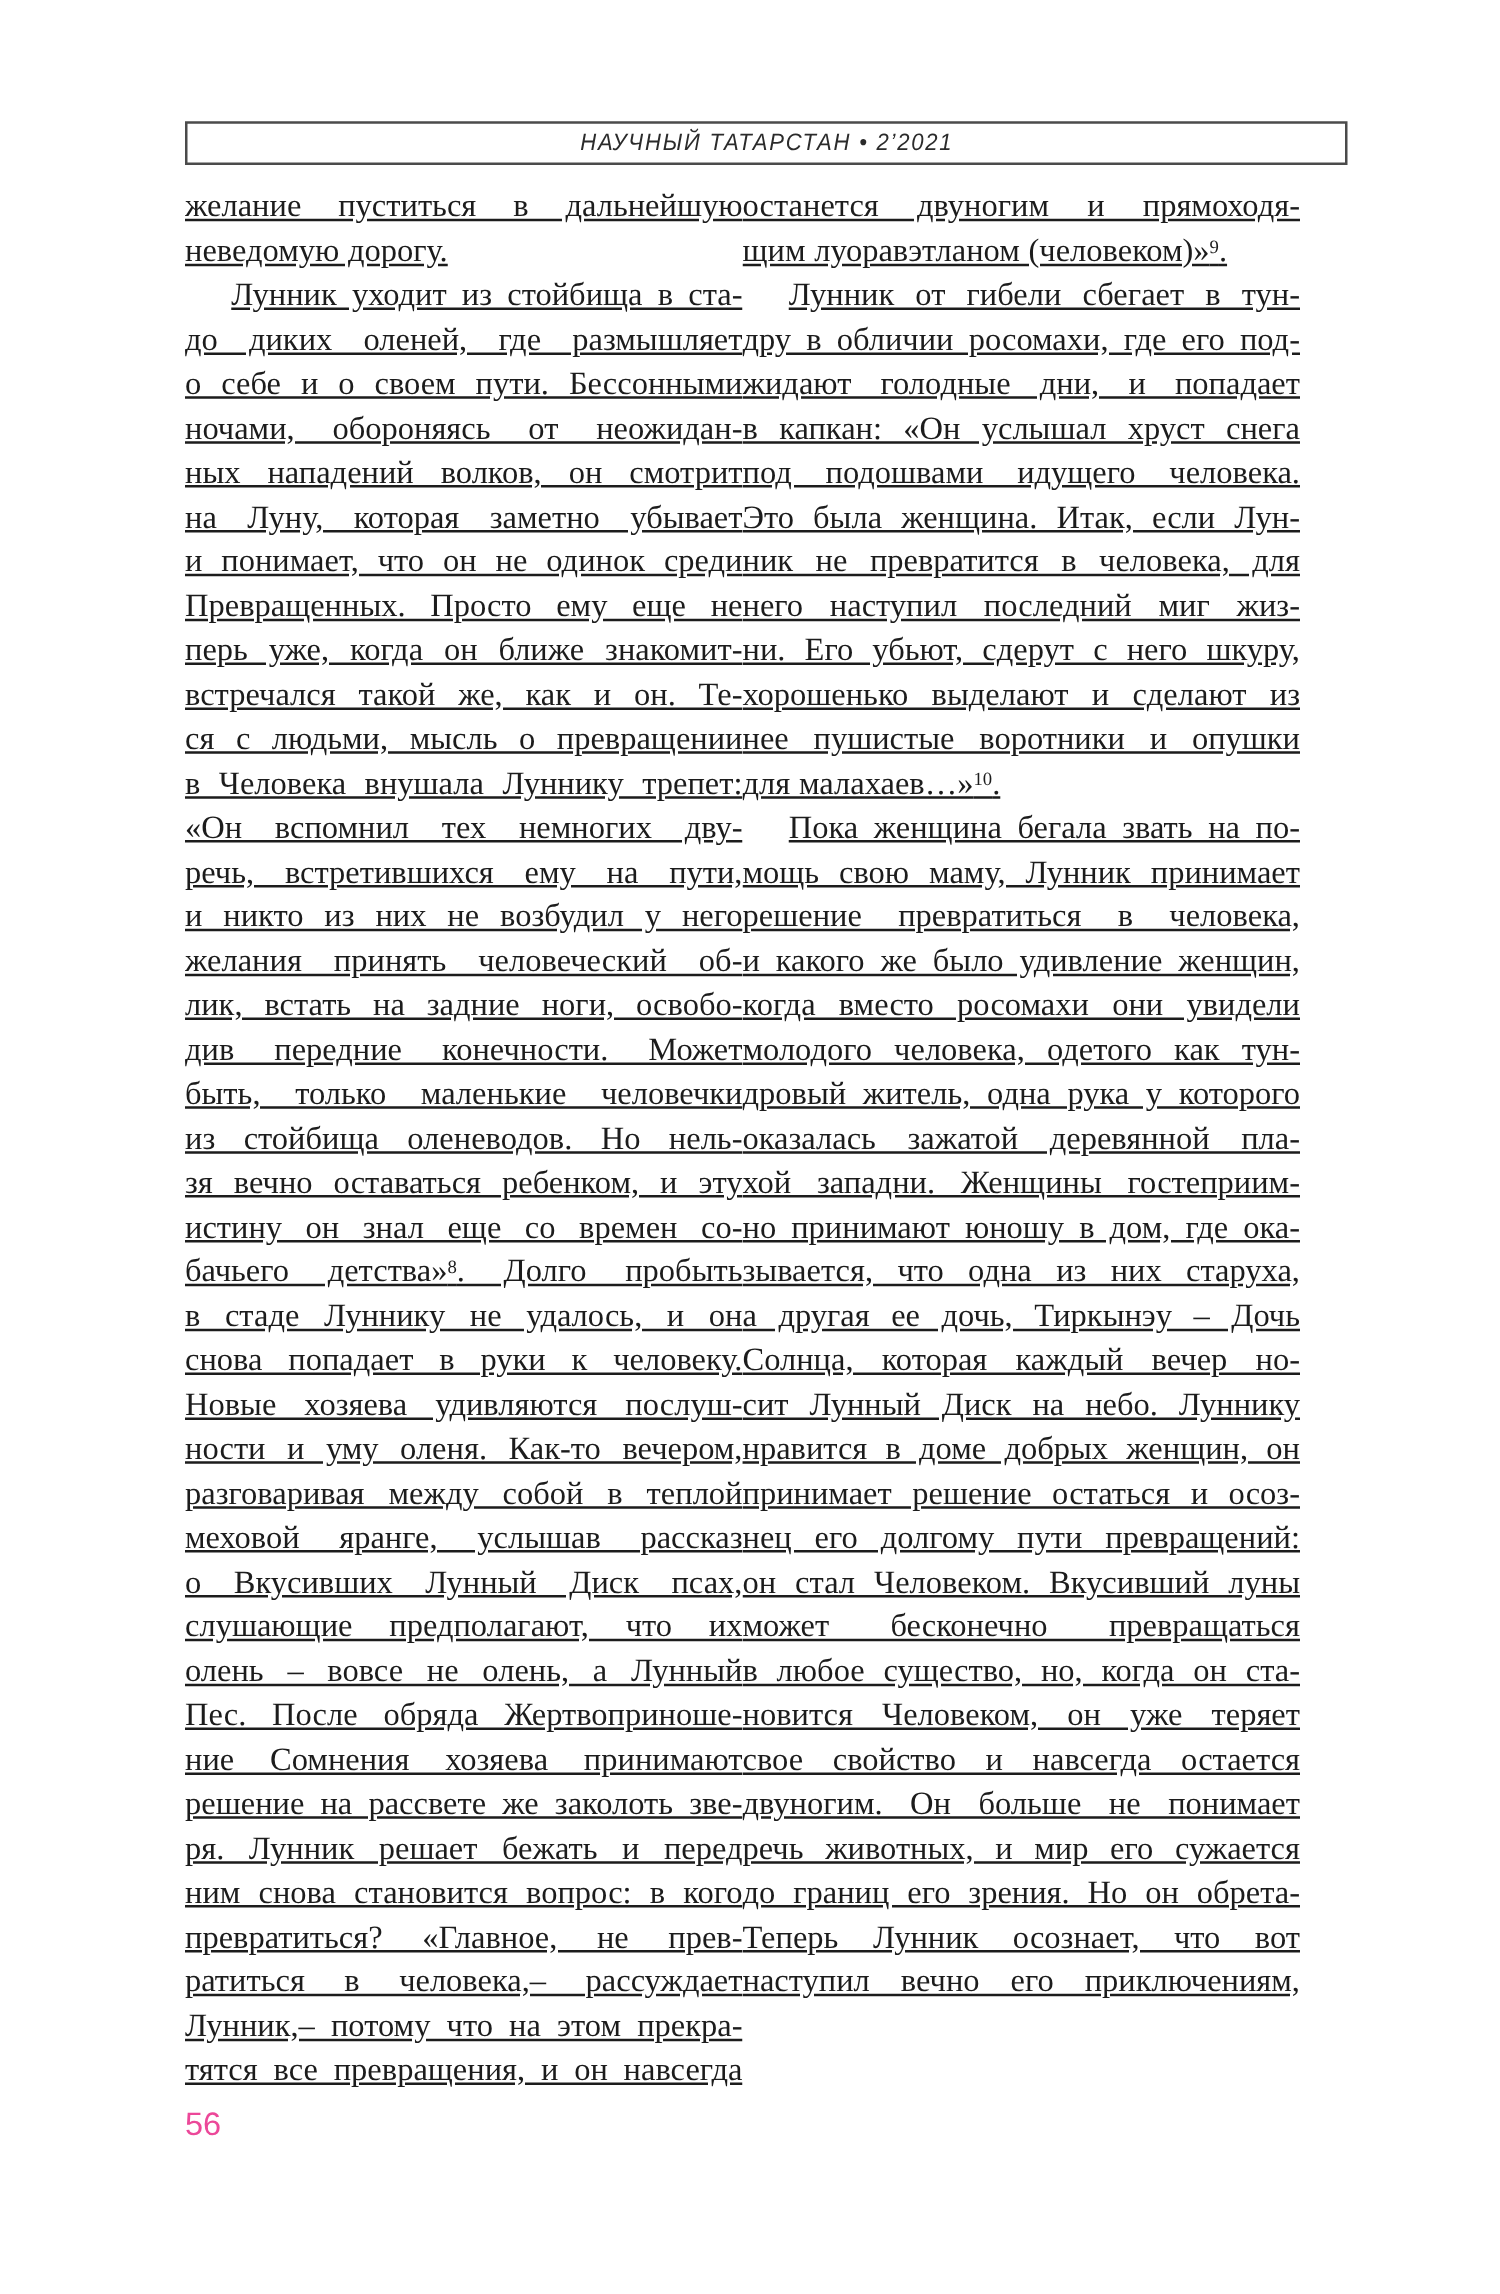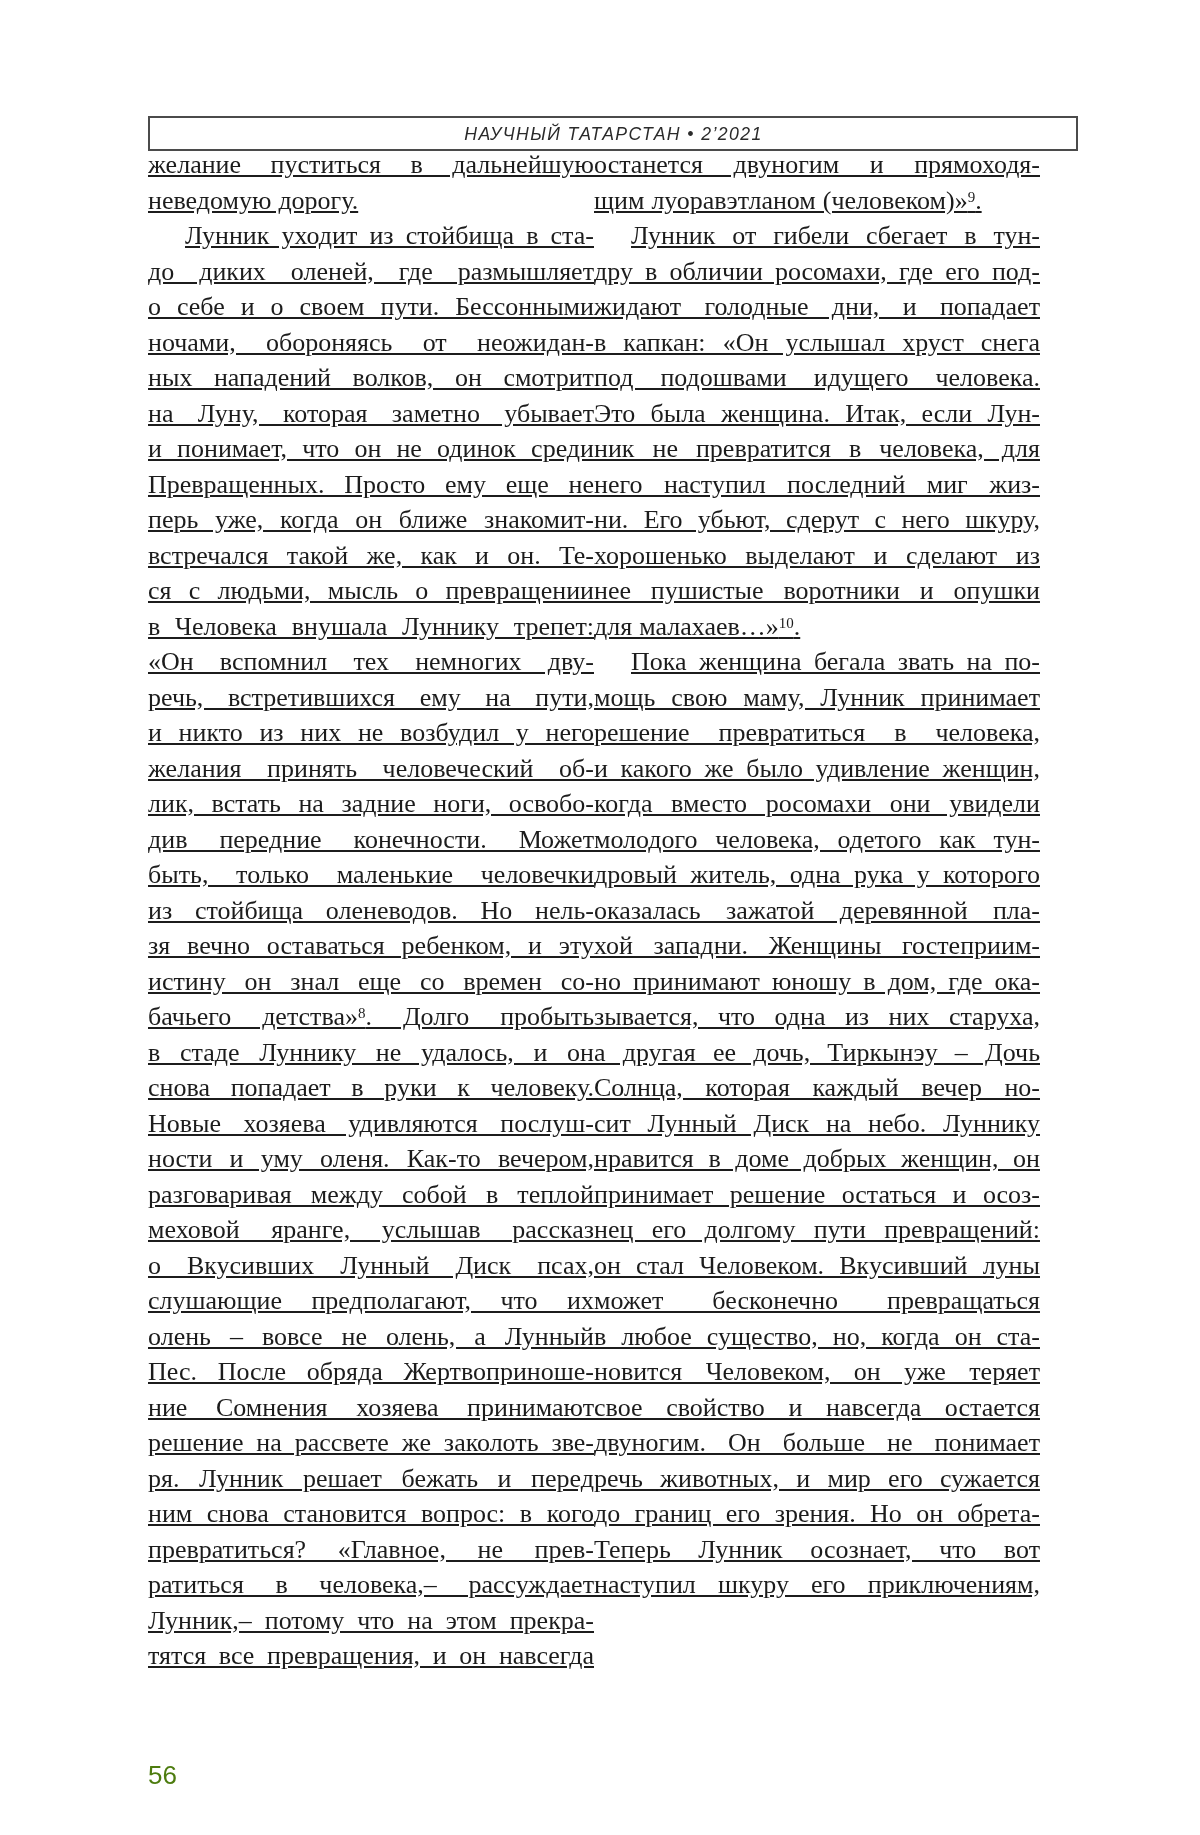--- a/index.html
+++ b/index.html
@@ -12,21 +12,21 @@
     width: 1200px;
     height: 1835px;
     background: #ffffff;
     font-family: "Liberation Serif", serif;
     color: #1c1c1c;
     overflow: hidden;
   }
   .header-box {
     position: absolute;
     left: 148px;
-    top: 116px;
+    top: 97px;
     width: 926px;
     height: 31px;
     border: 2px solid #4b4b4b;
     box-sizing: content-box;
     display: flex;
     align-items: center;
     justify-content: center;
     background: #ffffff;
   }
   .header-text {
@@ -68,24 +68,24 @@
     text-indent: 37px;
   }
   sup {
     font-size: 15px;
     line-height: 0;
     vertical-align: 7px;
   }
   .page-num {
     position: absolute;
     left: 148px;
-    top: 1760px;
+    top: 1684px;
     font-family: "Liberation Sans", sans-serif;
     font-size: 26px;
-    color: #4d7c0f;
+    color: #ec4899;
   }
 </style>
 </head>
 <body>
 
 <div class="page">
 
   <div class="header-box">
     <span class="header-text">НАУЧНЫЙ  ТАТАРСТАН  •  2’2021</span>
   </div>
@@ -170,19 +170,19 @@
         <div class="line">нец его долгому пути превращений:</div>
         <div class="line">он стал Человеком. Вкусивший луны</div>
         <div class="line">может бесконечно превращаться</div>
         <div class="line">в любое существо, но, когда он ста-</div>
         <div class="line">новится Человеком, он уже теряет</div>
         <div class="line">свое свойство и навсегда остается</div>
         <div class="line">двуногим. Он больше не понимает</div>
         <div class="line">речь животных, и мир его сужается</div>
         <div class="line">до границ его зрения. Но он обрета-</div>
         <div class="line">Теперь Лунник осознает, что вот</div>
-        <div class="line">наступил шкуру его приключениям,</div>
+        <div class="line">наступил вечно его приключениям,</div>
       </div>
   </div>
 
   <div class="page-num">56</div>
 
 </div>
 
 </body></html>

